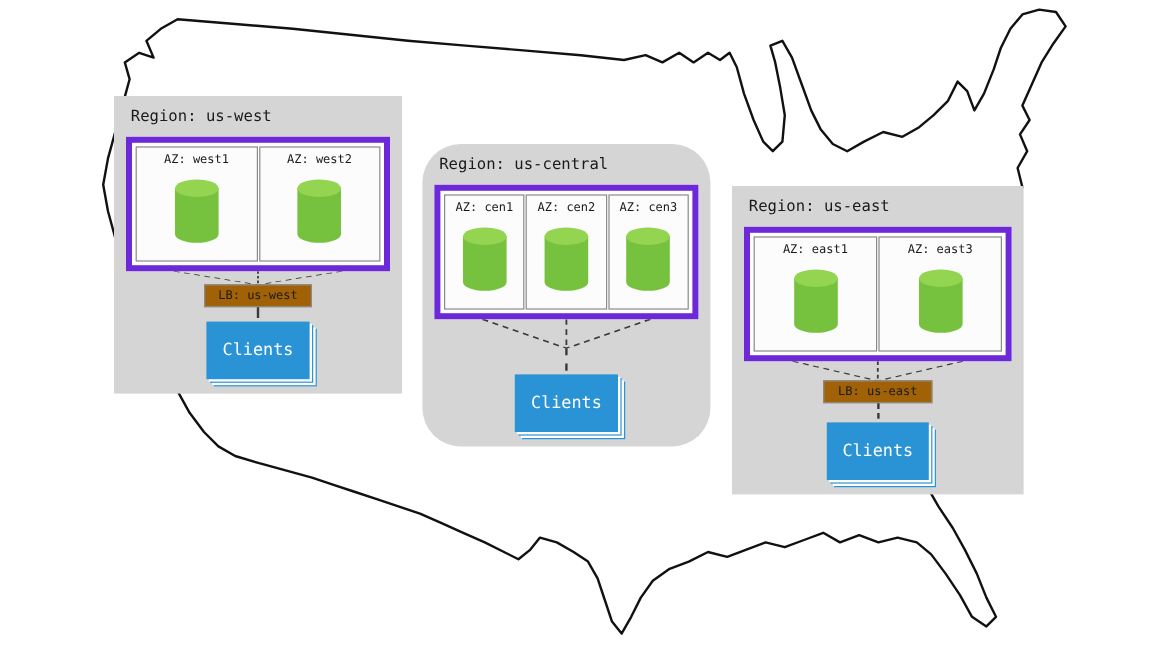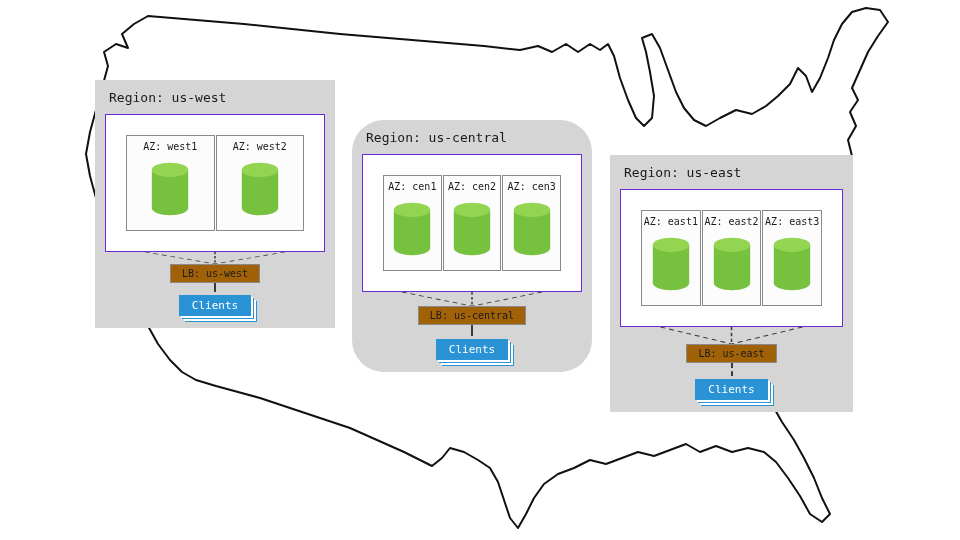--- a/index.html
+++ b/index.html
@@ -4,31 +4,31 @@
 <style>
   html,body{margin:0;padding:0;width:960px;height:540px;background:#ffffff;overflow:hidden;
             font-family:"DejaVu Sans Mono","Liberation Mono",monospace;color:#1a1a1a;}
   .stage{position:relative;width:960px;height:540px;}
   .map-svg{position:absolute;left:0;top:0;width:960px;height:540px;}
 
   .region{position:absolute;background:#d5d5d5;box-sizing:border-box;
           padding:10px 10px 12px;display:flex;flex-direction:column;align-items:center;}
   .region-title{align-self:flex-start;font-size:13px;margin:0 0 9px 4px;white-space:nowrap;}
 
-  .az-row{width:100%;background:#ffffff;border:1px solid #6d28d9;padding:20px;
+  .az-row{width:100%;background:#ffffff;border:5px solid #6d28d9;padding:3px;
           display:flex;gap:1px;box-sizing:border-box;}
   .az{flex:1;background:#fcfcfc;border:1px solid #8a8a8a;display:flex;flex-direction:column;
       align-items:center;padding:5px 2px 12px;min-width:0;}
   .az-label{font-size:10px;margin-bottom:8px;white-space:nowrap;}
   .cyl{width:40px;height:58px;display:block;}
 
   .connector{width:100%;height:26px;display:block;}
   .lb{background:#a16207;border:1px solid #8a8a8a;font-size:10px;padding:3px 11px;white-space:nowrap;}
   .vdash{width:0;height:20px;border-left:2px dashed #3a3a3a;}
-  .clients{background:#2a93d5;color:#ffffff;font-size:11px;padding:4px 13px;margin-top:3px;
+  .clients{background:#2a93d5;color:#ffffff;font-size:14px;padding:16px 13px;margin-top:3px;
            box-shadow:2px 2px 0 0 #ffffff,3px 3px 0 0 #2a93d5,5px 5px 0 0 #ffffff,6px 6px 0 0 #2a93d5;
            white-space:nowrap;}
 
   #region-west{left:95px;top:80px;width:240px;height:248px;}
   #region-central{left:352px;top:120px;width:240px;height:252px;border-radius:32px;}
   #region-east{left:610px;top:155px;width:243px;height:257px;}
 </style>
 </head>
 <body>
 
@@ -85,37 +85,29 @@
         <div class="az-label">AZ: cen3</div>
         <svg class="cyl" viewBox="0 0 44 62">
           <path d="M2 10 v42 a20 8 0 0 0 40 0 v-42" fill="#76c13e"></path>
           <ellipse cx="22" cy="10" rx="20" ry="8" fill="#93d450"></ellipse>
         </svg>
       </div>
     </div>
     <svg class="connector" viewBox="0 0 220 26" preserveAspectRatio="none">
       <path d="M40 0 L110 26 M110 0 L110 26 M180 0 L110 26" fill="none" stroke="#3a3a3a" stroke-width="1.5" stroke-dasharray="5 4"></path>
     </svg>
-    <div class="lb">LB: us-central</div>
     <div class="vdash"></div>
     <div class="clients">Clients</div>
   </div>
 
   <div class="region" id="region-east">
     <div class="region-title">Region: us-east</div>
     <div class="az-row">
       <div class="az">
         <div class="az-label">AZ: east1</div>
-        <svg class="cyl" viewBox="0 0 44 62">
-          <path d="M2 10 v42 a20 8 0 0 0 40 0 v-42" fill="#76c13e"></path>
-          <ellipse cx="22" cy="10" rx="20" ry="8" fill="#93d450"></ellipse>
-        </svg>
-      </div>
-      <div class="az">
-        <div class="az-label">AZ: east2</div>
         <svg class="cyl" viewBox="0 0 44 62">
           <path d="M2 10 v42 a20 8 0 0 0 40 0 v-42" fill="#76c13e"></path>
           <ellipse cx="22" cy="10" rx="20" ry="8" fill="#93d450"></ellipse>
         </svg>
       </div>
       <div class="az">
         <div class="az-label">AZ: east3</div>
         <svg class="cyl" viewBox="0 0 44 62">
           <path d="M2 10 v42 a20 8 0 0 0 40 0 v-42" fill="#76c13e"></path>
           <ellipse cx="22" cy="10" rx="20" ry="8" fill="#93d450"></ellipse>

